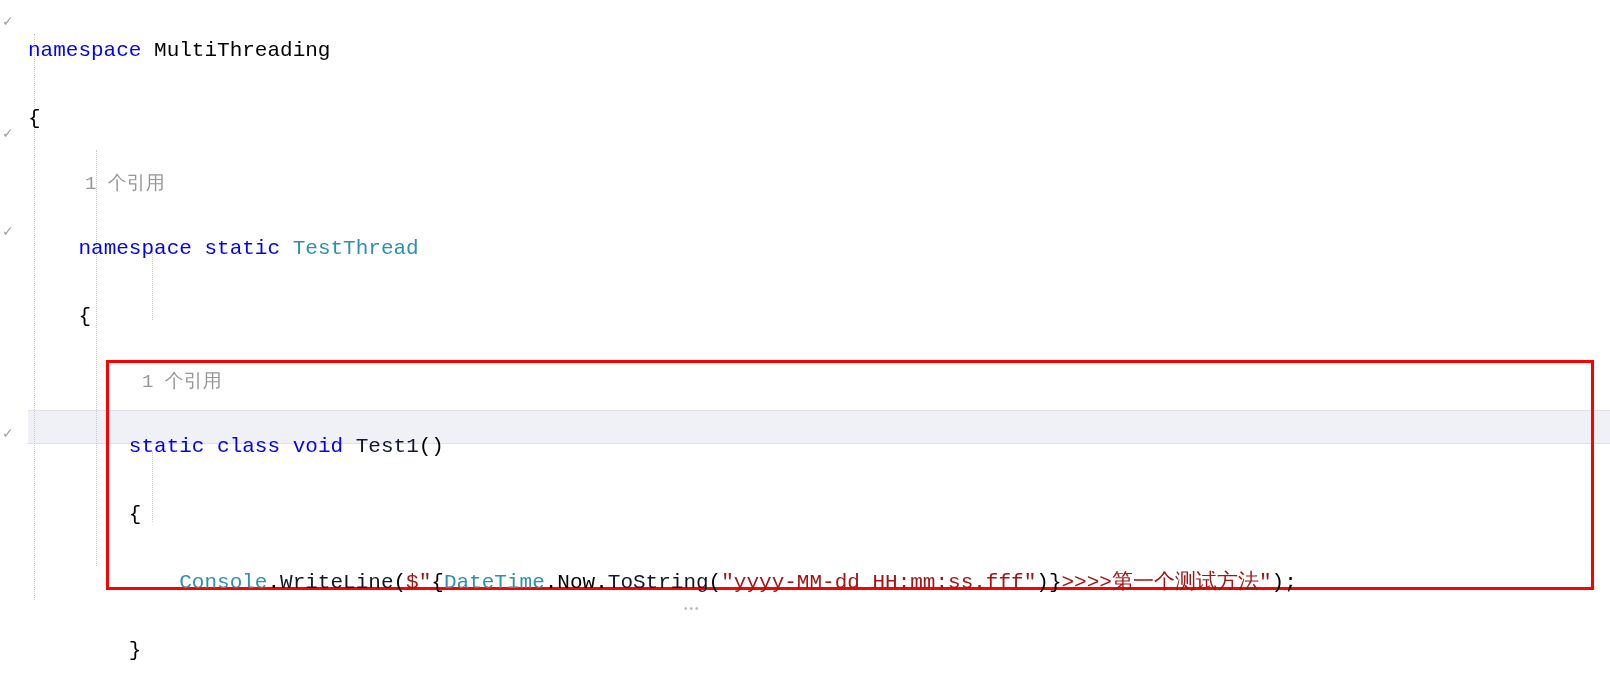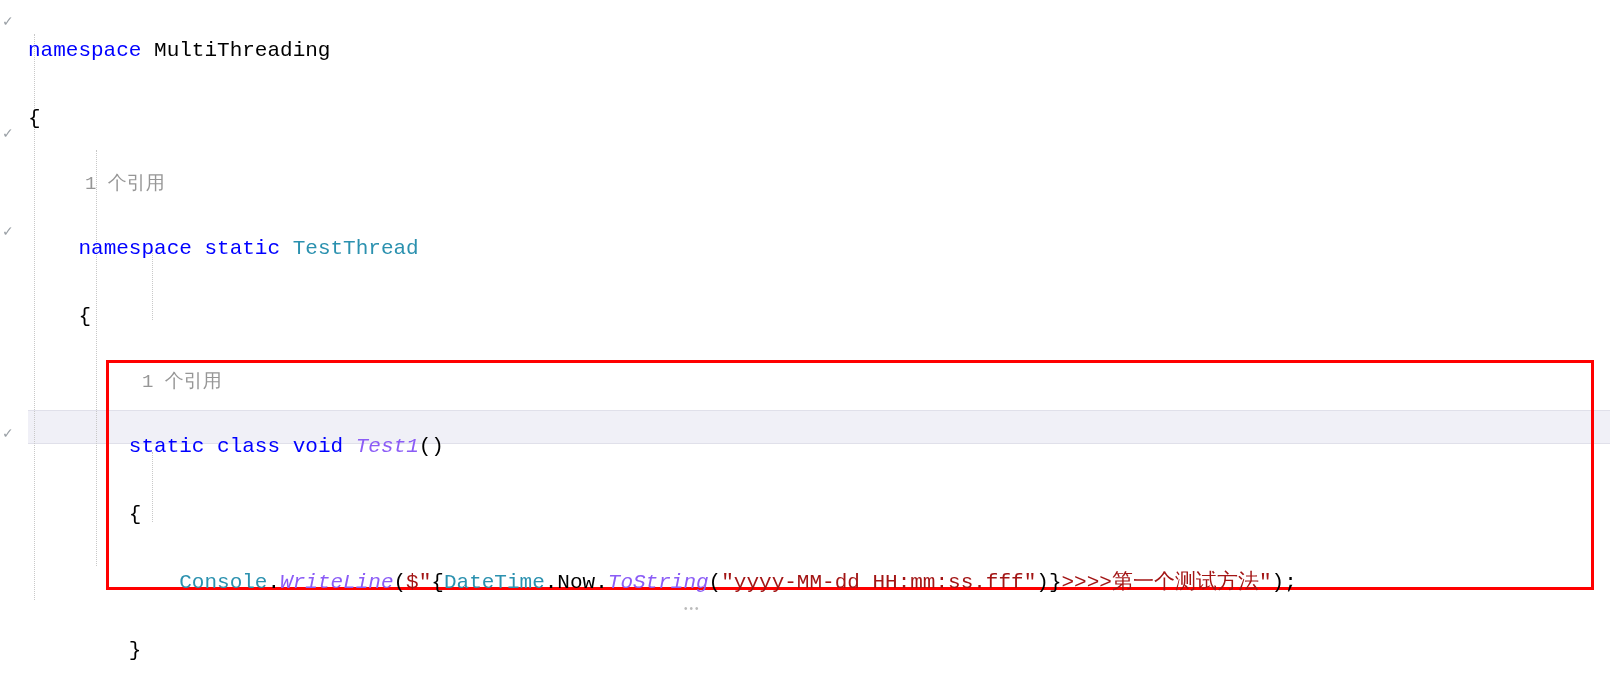--- a/index.html
+++ b/index.html
@@ -36,21 +36,21 @@
     font-size: 14px;
     font-family: sans-serif;
   }
   .line {
     display: block;
     height: 34px;
     position: relative;
   }
   .kw { color: #0000ff; }
   .type { color: #2b91af; }
-  .method { color: #8b5cf6; font-style: italic; }
+  .method { color: #0f172a; }
   .string { color: #a31515; }
   .ref-hint {
     color: #969696;
     font-size: 19px;
     line-height: 28px;
     height: 28px;
     display: block;
   }
   .box-red {
     position: absolute;

